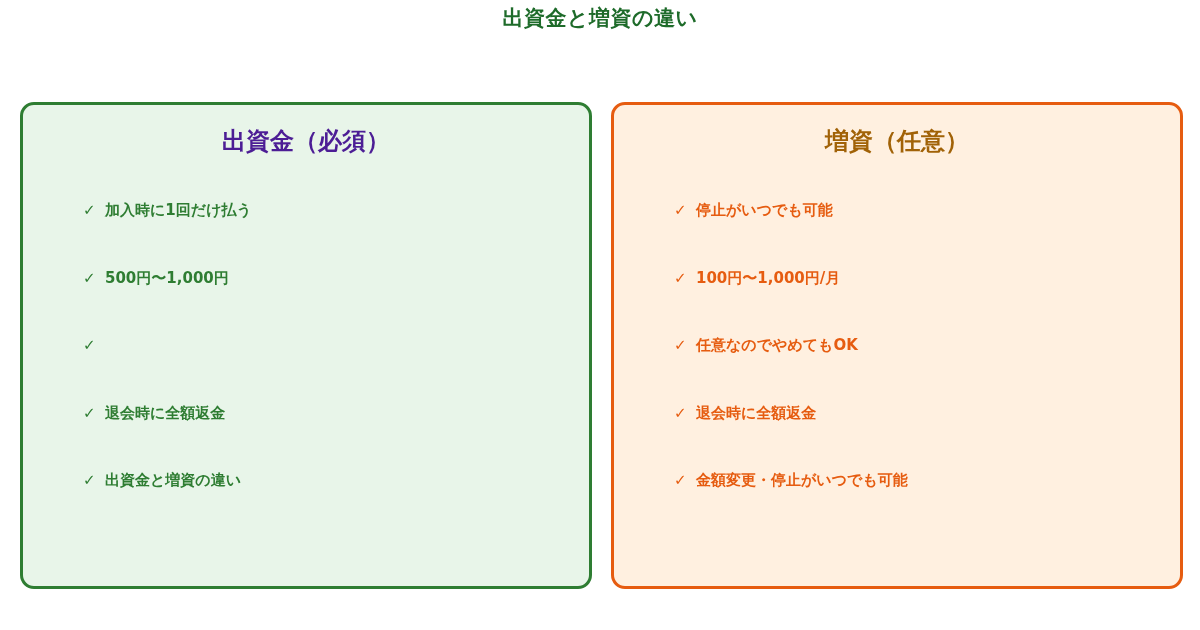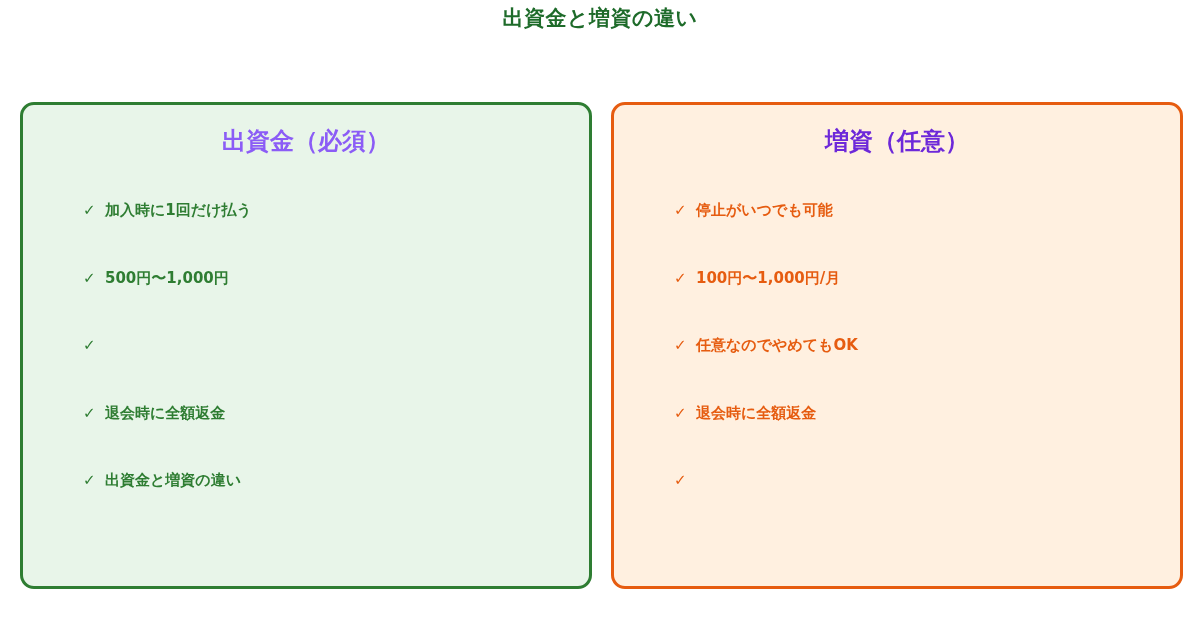--- a/index.html
+++ b/index.html
@@ -14,22 +14,22 @@
   .box {
     position: absolute; top: 102px; width: 566px; height: 481px;
     border: 3px solid; border-radius: 14px; box-sizing: content-box;
   }
   .box.green { left: 20px; border-color: #2e7d32; background: #e8f5e9; }
   .box.orange { left: 611px; border-color: #e65c10; background: #fff0e0; }
   .box-title {
     position: absolute; top: 20px; left: 0; width: 100%; text-align: center;
     font-size: 24px; font-weight: bold;
   }
-  .green .box-title { color: #8b5cf6; }
-  .orange .box-title { color: #6d28d9; }
+  .green .box-title { color: #4c1d95; }
+  .orange .box-title { color: #a16207; }
   .items { position: absolute; top: 96px; left: 60px; margin: 0; padding: 0; list-style: none; }
   .item { height: 67.5px; font-size: 15px; font-weight: bold; display: flex; align-items: flex-start; }
   .green .item { color: #2e7d32; }
   .orange .item { color: #e65c10; }
   .check { display: inline-block; width: 22px; font-weight: normal; font-size: 15px; }
 </style>
 </head>
 <body>
 
 <div class="title">出資金と増資の違い</div>
@@ -73,15 +73,16 @@
     <li class="item">
         <span class="check">✓</span>
         <span>任意なのでやめてもOK</span>
       </li>
     <li class="item">
         <span class="check">✓</span>
         <span>退会時に全額返金</span>
       </li>
     <li class="item">
         <span class="check">✓</span>
+        <span>金額変更・停止がいつでも可能</span>
       </li>
   </ul>
 </div>
 
 </body></html>

